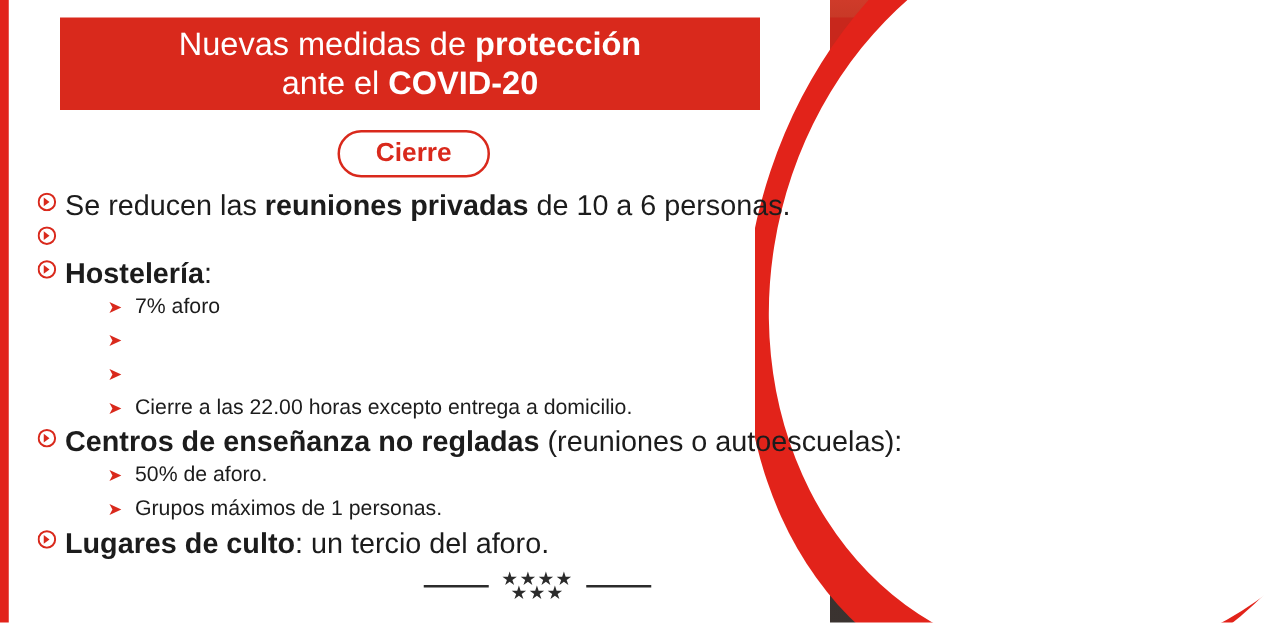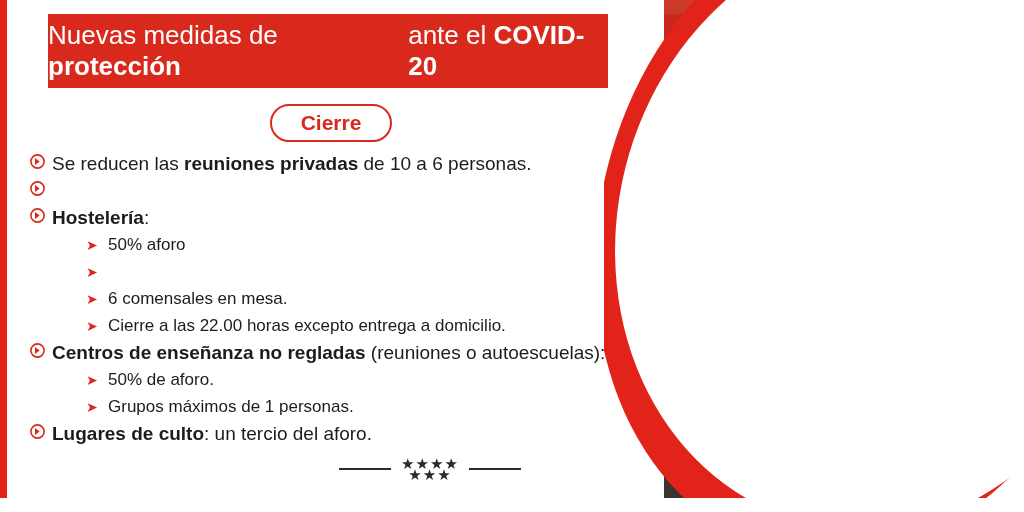--- a/index.html
+++ b/index.html
@@ -136,21 +136,21 @@
   }
 
   
   .title-banner {
     position: absolute;
     left: 48px; top: 14px;
     width: 560px; height: 74px;
     background: #d9291c;
     color: #ffffff;
     display: flex;
-    flex-direction: row;
+    flex-direction: column;
     align-items: center;
     justify-content: center;
     line-height: 1.18;
   }
   .title-line {
     font-size: 26px;
     font-weight: normal;
   }
   .title-line b { font-weight: bold; }
 
@@ -184,21 +184,21 @@
   }
   .item .bullet {
     flex: 0 0 auto;
     width: 22px;
     padding-top: 2px;
     color: #d9291c;
     font-size: 15px;
     line-height: 20px;
   }
   .item .txt {
-    font-size: 19px;
+    font-size: 23px;
     color: #1c1c1c;
     line-height: 24px;
   }
   .item.sub {
     margin-left: 56px;
   }
   .item.sub .bullet {
     width: 22px;
     color: #d9291c;
     font-size: 14px;
@@ -313,28 +313,27 @@
       </div>
       <div class="item">
         <span class="bullet"><svg width="15" height="15" viewBox="0 0 15 15" aria-hidden="true">
             <circle cx="7.5" cy="7.5" r="6.6" fill="none" stroke="#d9291c" stroke-width="1.6"></circle>
             <path d="M5 4 L9.6 7.5 L5 11 Z" fill="#d9291c"></path>
           </svg></span>
         <span class="txt"><b>Hostelería</b><span>:</span></span>
       </div>
       <div class="item sub">
         <span class="bullet">➤</span>
-        <span class="txt"><span>50% aforo</span></span>
-      </div>
-      <div class="item sub">
-        <span class="bullet">➤</span>
-      </div>
-      <div class="item sub">
-        <span class="bullet">➤</span>
-        <span class="txt"><span>6 comensales en mesa.</span></span>
+        <span class="txt"><span>7% aforo</span></span>
+      </div>
+      <div class="item sub">
+        <span class="bullet">➤</span>
+      </div>
+      <div class="item sub">
+        <span class="bullet">➤</span>
       </div>
       <div class="item sub">
         <span class="bullet">➤</span>
         <span class="txt"><span>Cierre a las 22.00 horas excepto entrega a domicilio.</span></span>
       </div>
       <div class="item">
         <span class="bullet"><svg width="15" height="15" viewBox="0 0 15 15" aria-hidden="true">
             <circle cx="7.5" cy="7.5" r="6.6" fill="none" stroke="#d9291c" stroke-width="1.6"></circle>
             <path d="M5 4 L9.6 7.5 L5 11 Z" fill="#d9291c"></path>
           </svg></span>

